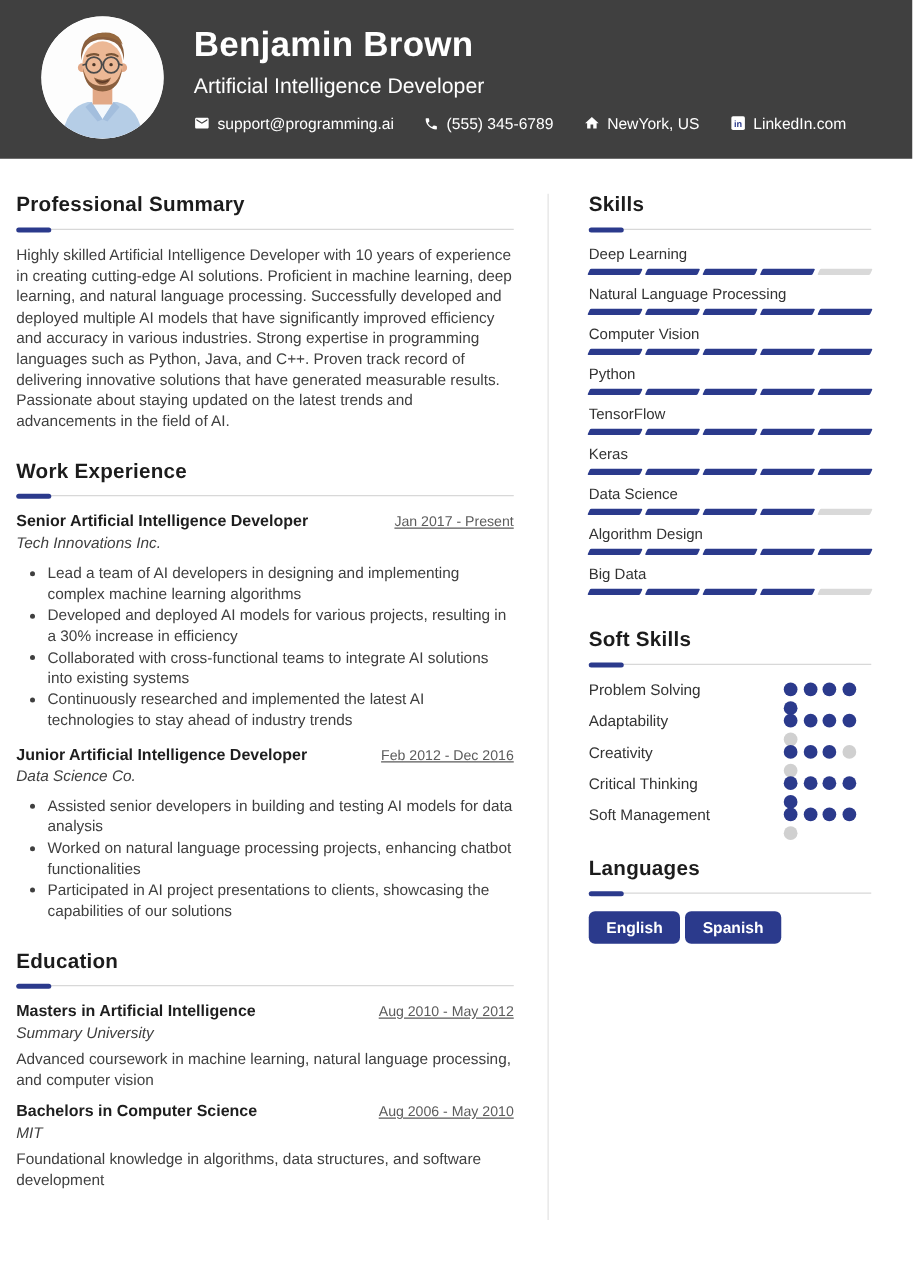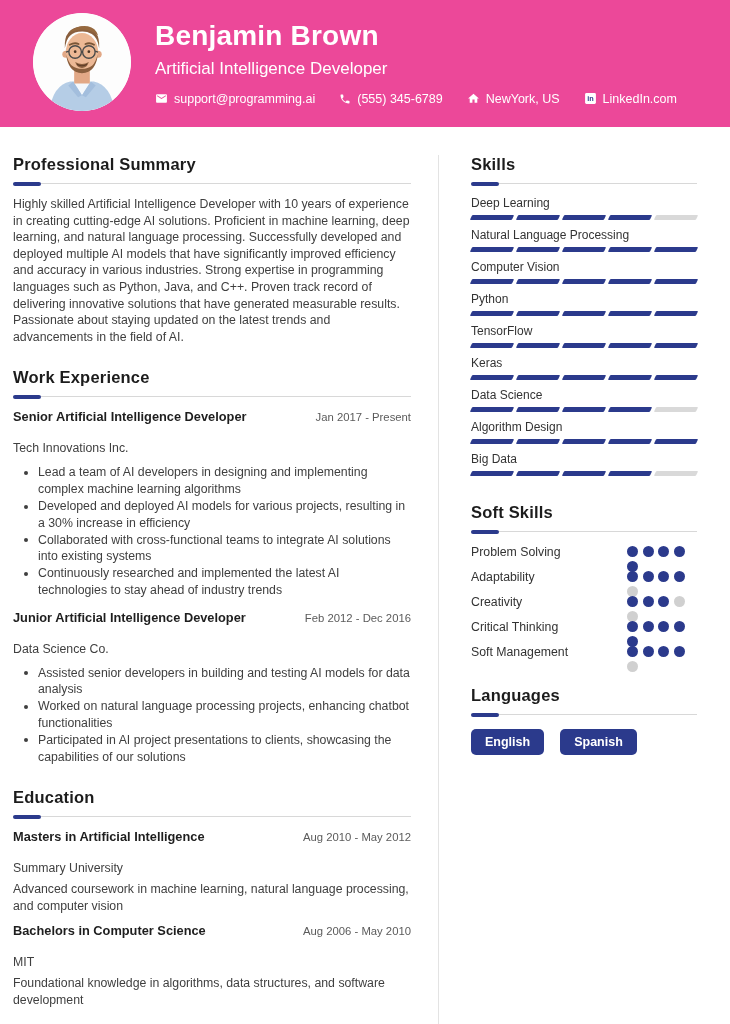--- a/index.html
+++ b/index.html
@@ -7,21 +7,21 @@
   body {
     font-family:"Liberation Sans", sans-serif;
     background:#ffffff;
     width:730px; height:1024px;
     position:relative;
     overflow:hidden;
     color:#3f3f3f;
   }
   
   .header {
-    background:#ec4899;
+    background:#404040;
     height:127px;
     display:flex;
     align-items:center;
     padding:0 30px 6px 33px;
     color:#fff;
   }
   .avatar-wrap {
     width:98px; height:98px;
     border-radius:50%;
     background:#fdfdfd;
@@ -46,22 +46,22 @@
   .sec-rule::before {
     content:""; position:absolute; left:0; top:-1.5px;
     width:28px; height:4px; background:#2b3a8c; border-radius:2px;
   }
   .section { margin-bottom:23px; }
   .summary-text { font-size:12.3px; line-height:16.6px; color:#3f3f3f; }
   
   .job { margin-bottom:11px; }
   .job-head { display:flex; justify-content:space-between; align-items:baseline; }
   .job-name { font-size:12.8px; font-weight:700; color:#1e1e1e; }
-  .job-date { font-size:11.3px; color:#5b5b5b; white-space:nowrap; }
-  .job-company { font-size:12.3px; color:#3f3f3f; margin-top:17px; }
+  .job-date { font-size:11.3px; color:#5b5b5b; white-space:nowrap;text-decoration:underline; }
+  .job-company { font-size:12.3px; color:#3f3f3f; margin-top:3px;font-style:italic; }
   .bullets { list-style:none; margin:9px 0 0 0; }
   .bullets li {
     position:relative;
     padding-left:25px;
     font-size:12.3px; line-height:16.6px;
     margin-bottom:.5px;
   }
   .bullets li::before {
     content:""; position:absolute; left:11px; top:6.5px;
     width:4px; height:4px; border-radius:50%; background:#3f3f3f;
@@ -85,21 +85,21 @@
   .dots {
     width:58px; height:12px;
     display:flex; flex-wrap:wrap;
     column-gap:4.5px; row-gap:4px;
     overflow:visible; flex:0 0 auto;
     margin-top:2px; margin-right:12px;
   }
   .dot { width:11px; height:11px; border-radius:50%; background:#2b3a8c; flex:0 0 auto; }
   .dot.empty { background:#d0d0d0; }
   
-  .lang-row { display:flex; gap:16px; margin-top:14px; }
+  .lang-row { display:flex; gap:4px; margin-top:14px; }
   .lang-pill {
     background:#2b3a8c; color:#fff;
     font-size:12.5px; font-weight:600;
     padding:6px 14px; border-radius:5px;
     border:none; cursor:pointer;
     font-family:"Liberation Sans", sans-serif;
   }
 </style>
 </head>
 <body>

